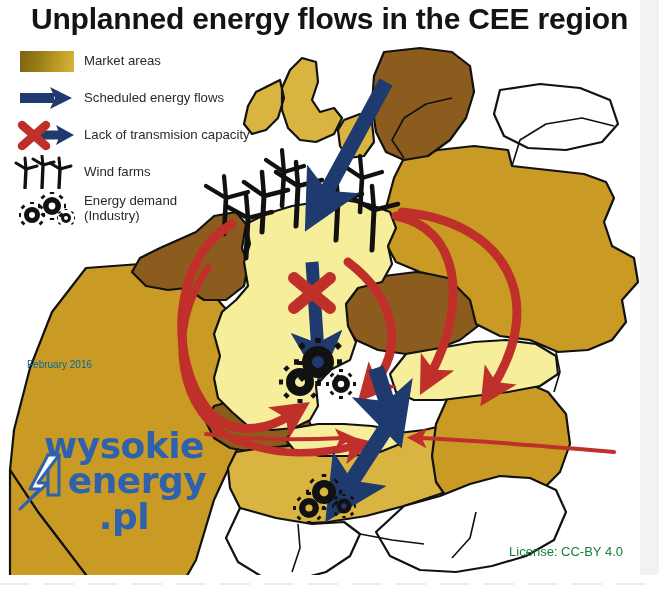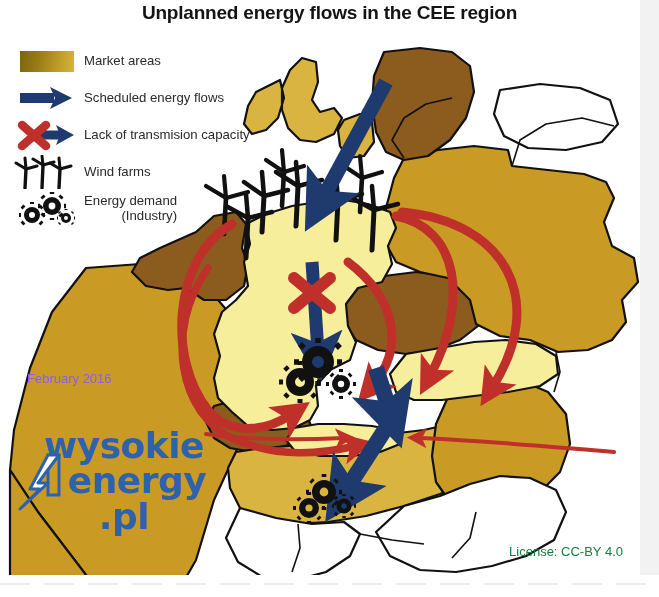--- a/index.html
+++ b/index.html
@@ -39,21 +39,21 @@
     background: repeating-linear-gradient(to right,
        #ececec 0px, #ececec 30px, transparent 30px, transparent 44px);
   }
 
   
   .title {
     position: absolute;
     left: 0; top: 2px;
     width: 659px;
     text-align: center;
-    font-size: 19px;
+    font-size: 30px;
     font-weight: bold;
     color: #141414;
     letter-spacing: -0.2px;
     white-space: nowrap;
   }
 
   
   #map-layer {
     position: absolute;
     left: 0; top: 0;
@@ -66,21 +66,20 @@
     left: 14px;
     top: 44px;
     width: 262px;
   }
   .legend-row {
     position: relative;
     display: flex;
     align-items: center;
     height: 34px;
     margin-bottom: 3px;
-    text-align: right;
   }
   .legend-sym {
     width: 62px;
     min-width: 62px;
     height: 34px;
     position: relative;
   }
   .legend-label {
     font-size: 13.2px;
     color: #2a2a2a;
@@ -91,23 +90,23 @@
   .swatch {
     position: absolute;
     left: 6px; top: 7px;
     width: 54px; height: 21px;
     background: linear-gradient(100deg, #7c6412 0%, #9a7c16 35%, #c2a02a 75%, #d7b43a 100%);
   }
 
   
   .date-stamp {
     position: absolute;
-    left: 27px; top: 371px;
-    font-size: 13px;
-    color: #8b5cf6;
+    left: 27px; top: 359px;
+    font-size: 10px;
+    color: #0369a1;
   }
   .license {
     position: absolute;
     right: 36px; bottom: 38px;
     font-size: 13px;
     color: #15803d;
   }
 
   
   .logo {

